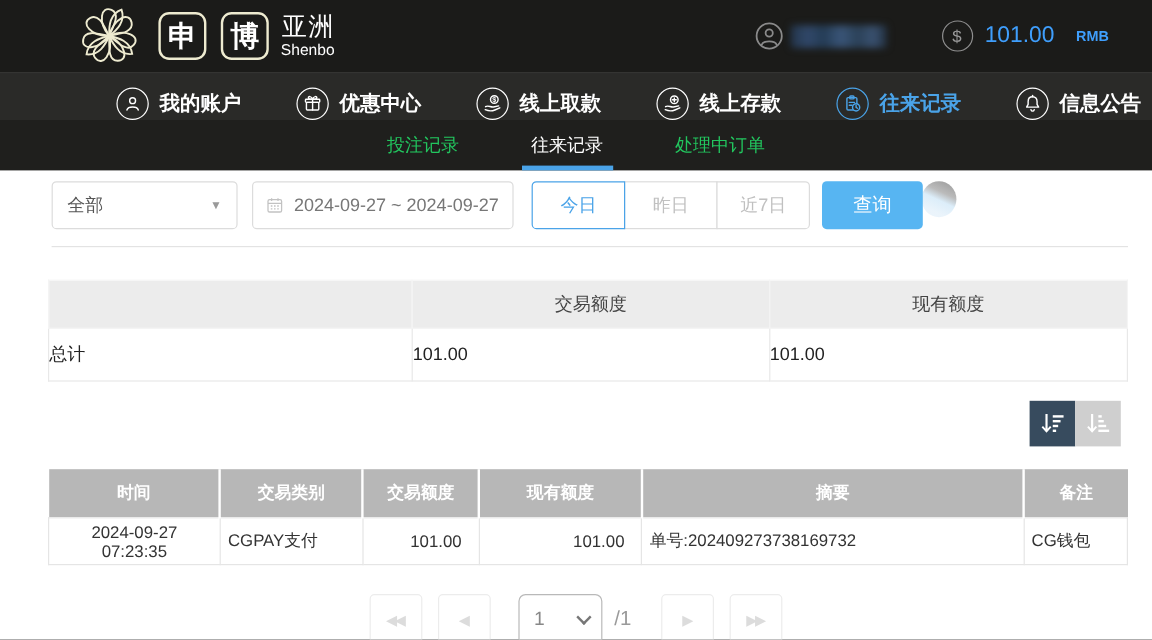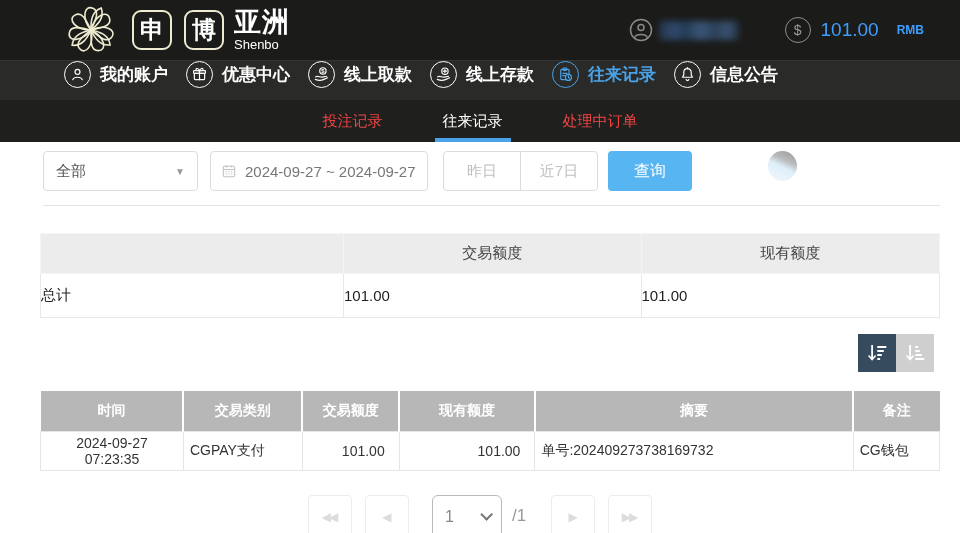--- a/index.html
+++ b/index.html
@@ -8,42 +8,42 @@
     position:relative; width:960px; height:533px; overflow:hidden;
     background:#fff; font-family:"Liberation Sans","DejaVu Sans",sans-serif;
   }
   
   .topbar { height:60px; background:#1b1b19; display:flex; align-items:center; padding:0 36px 0 62px; }
   .logo { display:flex; align-items:center; gap:8px; }
   .logo-flower { width:58px; height:56px; }
   .logo-box { width:40px; height:40px; border:2px solid #eeebd0; border-radius:9px; color:#fff;
     font-size:24px; font-weight:700; display:flex; align-items:center; justify-content:center; margin-left:4px; }
   .logo-right { display:flex; flex-direction:column; line-height:1; margin-left:2px; }
-  .logo-region { color:#fff; font-size:27px; font-weight:700; letter-spacing:1px; }
+  .logo-region { color:#fff; font-size:21px; font-weight:400; letter-spacing:1px;text-align:right; }
   .logo-brand { color:#fff; font-size:13px; margin-top:2px; }
   .topbar-right { margin-left:auto; display:flex; align-items:center; }
   .user-icon-wrap { width:24px; height:24px; color:#8a8a8a; }
   .user-blur { width:80px; height:19px; margin:0 4px 0 6px; border-radius:2px; filter:blur(3px);
     background:linear-gradient(90deg,#23354a 0%,#31486a 18%,#243c55 34%,#3a5578 52%,#2b4158 70%,#3a5170 86%,#22303f 100%); }
   .coin-icon { width:26px; height:26px; border:1.5px solid #8f8f8f; border-radius:50%; color:#9a9a9a;
     display:flex; align-items:center; justify-content:center; font-size:14px; margin-left:42px; }
   .balance { color:var(--balance_blue,#3f9efc); font-size:19px; margin-left:10px; }
   .balance-cur { color:var(--balance_blue,#3f9efc); font-size:12px; font-weight:700; margin-left:18px; }
   
-  .mainnav { height:40px; background:#2a2a28; border-top:1px solid #343432; display:flex; align-items:flex-start;
-    padding-left:64px; gap:18px; }
+  .mainnav { height:40px; background:#2a2a28; border-top:1px solid #343432; display:flex; align-items:flex-end;
+    padding-left:97px; gap:46px; }
   .nav-item { display:flex; align-items:center; gap:9px; color:#fff; font-size:17px; font-weight:600; cursor:pointer; }
   .nav-item.active { color:var(--accent,#4aa3e8); }
   .nav-circle { width:27px; height:27px; border:1.5px solid currentColor; border-radius:50%;
     display:flex; align-items:center; justify-content:center; }
   .nav-circle svg { width:19px; height:19px; stroke:currentColor; fill:none; stroke-width:1.5;
     stroke-linecap:round; stroke-linejoin:round; }
   
   .subnav { height:42px; background:#1f1f1d; display:flex; justify-content:center; gap:44px; }
-  .tab { display:flex; align-items:center; padding:0 8px; color:#ef4444; font-size:15px;
+  .tab { display:flex; align-items:center; padding:0 8px; color:#22c55e; font-size:15px;
     position:relative; cursor:pointer; }
   .tab.active { color:#fff; }
   .tab.active::after { content:""; position:absolute; left:0; right:0; bottom:0; height:4px;
     background:var(--accent,#4aa3e8); }
   
   .content { position:relative; }
   .filter-row { display:flex; align-items:flex-end; margin:9px 0 0 43px; position:relative; z-index:2; }
   .select-box { width:155px; height:40px; border:1px solid #dcdcdc; border-radius:4px; display:flex;
     align-items:center; padding:0 12px; color:#555; font-size:15px; background:#fff; cursor:pointer; }
   .select-caret { margin-left:auto; color:#9a9a9a; font-size:10px; }
@@ -231,20 +231,21 @@
       </div>
       <div class="date-box">
         <svg viewBox="0 0 24 24">
           <rect x="3.5" y="5" width="17" height="15.5" rx="2"></rect>
             <path d="M3.5 9.8h17M8 3.2v3.6M16 3.2v3.6"></path>
           <path d="M7 13h2M11 13h2M15 13h2M7 16.5h2M11 16.5h2M15 16.5h2"></path>
         </svg>
         <span>2024-09-27 ~ 2024-09-27</span>
       </div>
       <div class="quick-group">
+        <button class="quick-btn active">今日</button>
         <button class="quick-btn">昨日</button>
         <button class="quick-btn">近7日</button>
       </div>
       <button class="search-btn">查询</button>
     </div>
 
     <div class="divider"></div>
 
     <table class="summary-table">
       <colgroup>

